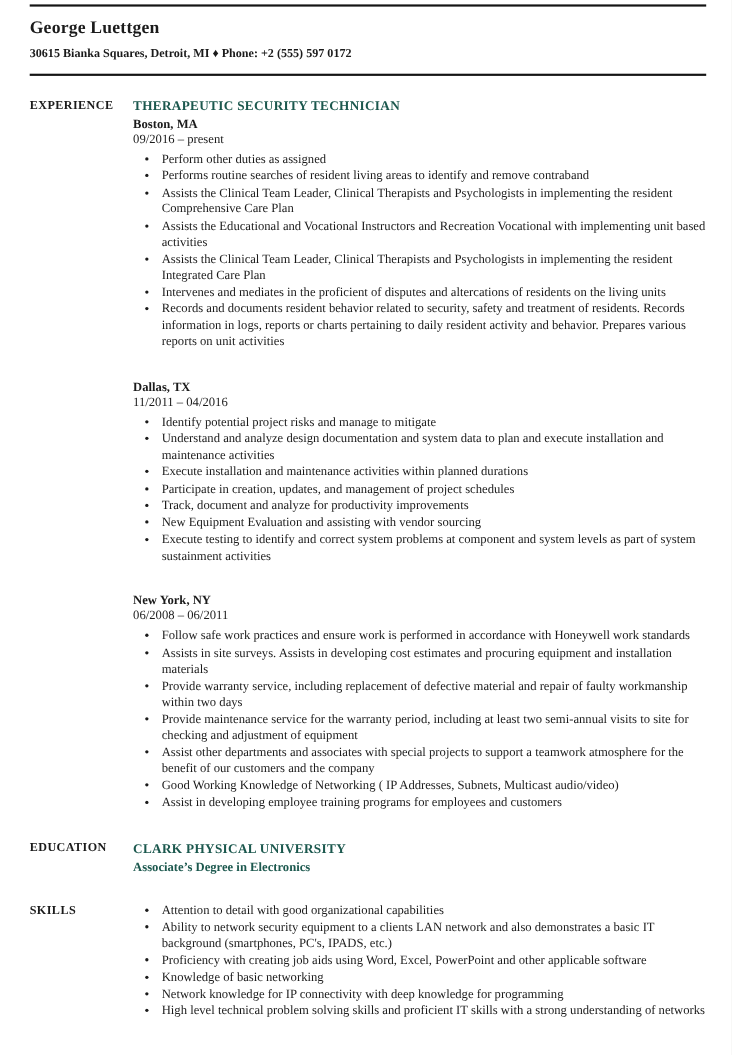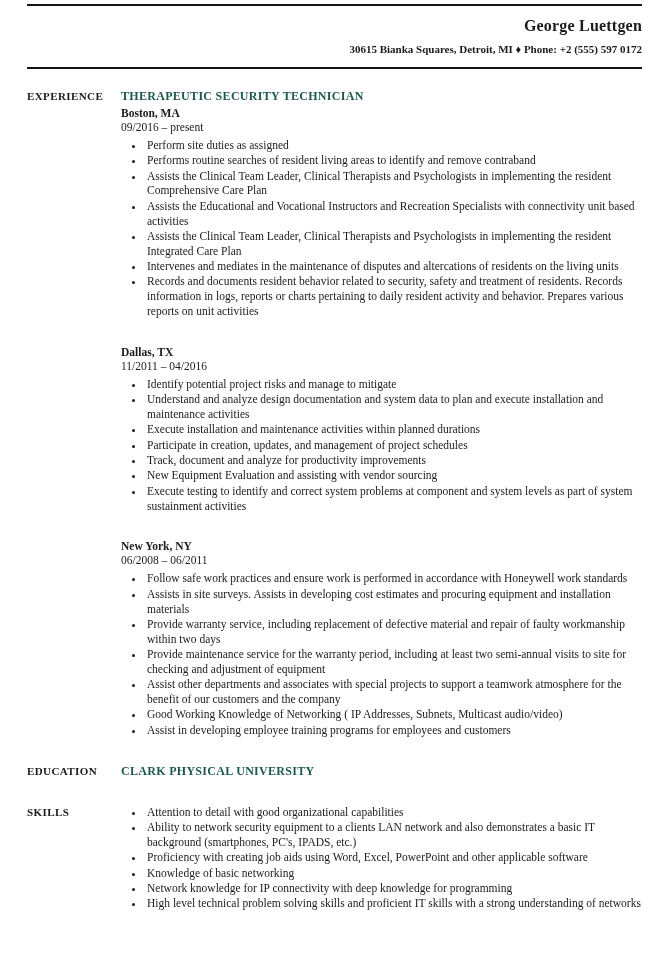--- a/index.html
+++ b/index.html
@@ -15,21 +15,21 @@
     min-height: 959px;
     background: #ffffff;
     position: relative;
     padding: 0 23px 30px 27px;
   }
   .rule {
     height: 2px;
     background: #141414;
   }
   .top-rule { margin-top: 4px; }
-  .header-block { text-align: right; padding: 11px 0 12px 0; }
+  .header-block { text-align: left; padding: 11px 0 12px 0; }
   .candidate-name {
     font-size: 16px;
     font-weight: bold;
     letter-spacing: 0.2px;
   }
   .contact-line {
     font-size: 11px;
     font-weight: bold;
     margin-top: 8px;
   }
@@ -101,26 +101,26 @@
 
     <div class="section-row">
       <div class="section-label">EXPERIENCE</div>
       <div class="section-content">
 
         <div class="entry">
           <div class="entry-title">THERAPEUTIC SECURITY TECHNICIAN</div>
           <div class="entry-location">Boston, MA</div>
           <div class="entry-dates">09/2016 – present</div>
           <ul class="bullets">
-              <li>Perform site duties as assigned</li>
+              <li>Perform other duties as assigned</li>
               <li>Performs routine searches of resident living areas to identify and remove contraband</li>
               <li>Assists the Clinical Team Leader, Clinical Therapists and Psychologists in implementing the resident Comprehensive Care Plan</li>
-              <li>Assists the Educational and Vocational Instructors and Recreation Specialists with connectivity unit based activities</li>
+              <li>Assists the Educational and Vocational Instructors and Recreation Vocational with implementing unit based activities</li>
               <li>Assists the Clinical Team Leader, Clinical Therapists and Psychologists in implementing the resident Integrated Care Plan</li>
-              <li>Intervenes and mediates in the maintenance of disputes and altercations of residents on the living units</li>
+              <li>Intervenes and mediates in the proficient of disputes and altercations of residents on the living units</li>
               <li>Records and documents resident behavior related to security, safety and treatment of residents. Records information in logs, reports or charts pertaining to daily resident activity and behavior. Prepares various reports on unit activities</li>
             </ul>
         </div>
 
         <div class="entry">
           <div class="entry-location">Dallas, TX</div>
           <div class="entry-dates">11/2011 – 04/2016</div>
           <ul class="bullets">
               <li>Identify potential project risks and manage to mitigate</li>
               <li>Understand and analyze design documentation and system data to plan and execute installation and maintenance activities</li>
@@ -147,20 +147,21 @@
         </div>
 
       </div>
     </div>
 
     <div class="section-row">
       <div class="section-label">EDUCATION</div>
       <div class="section-content">
         <div class="entry">
           <div class="entry-title">CLARK PHYSICAL UNIVERSITY</div>
+          <div class="edu-degree">Associate’s Degree in Electronics</div>
         </div>
       </div>
     </div>
 
     <div class="section-row">
       <div class="section-label">SKILLS</div>
       <div class="section-content">
         <ul class="bullets no-head">
             <li>Attention to detail with good organizational capabilities</li>
             <li>Ability to network security equipment to a clients LAN network and also demonstrates a basic IT background (smartphones, PC's, IPADS, etc.)</li>

